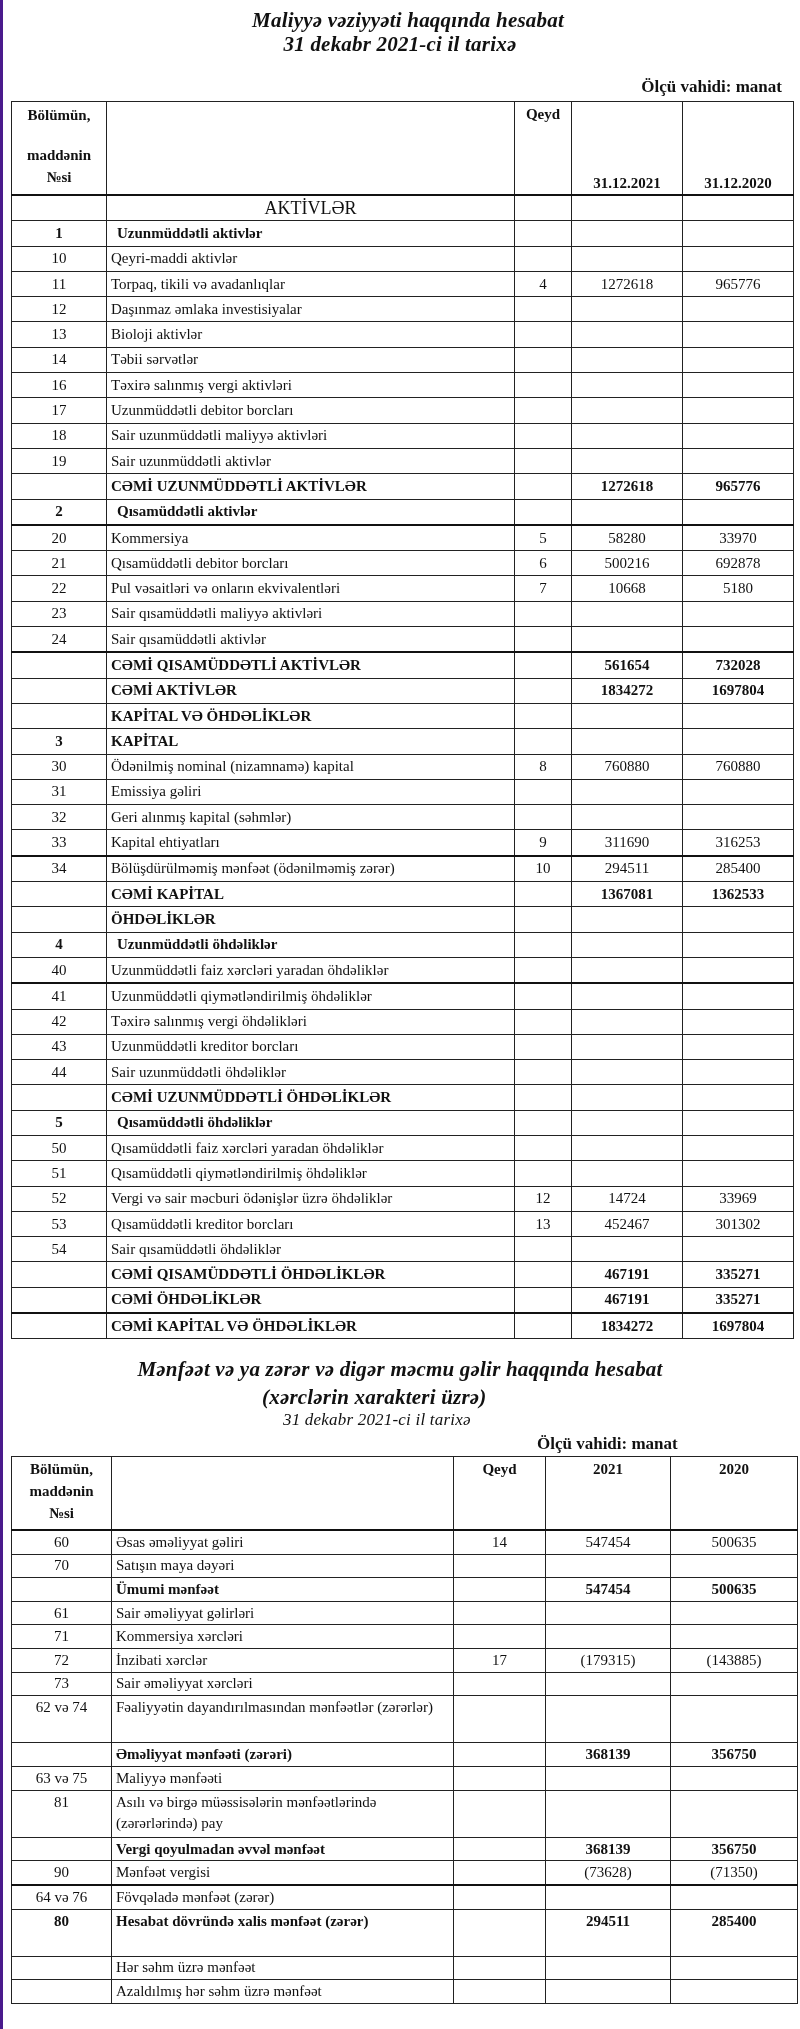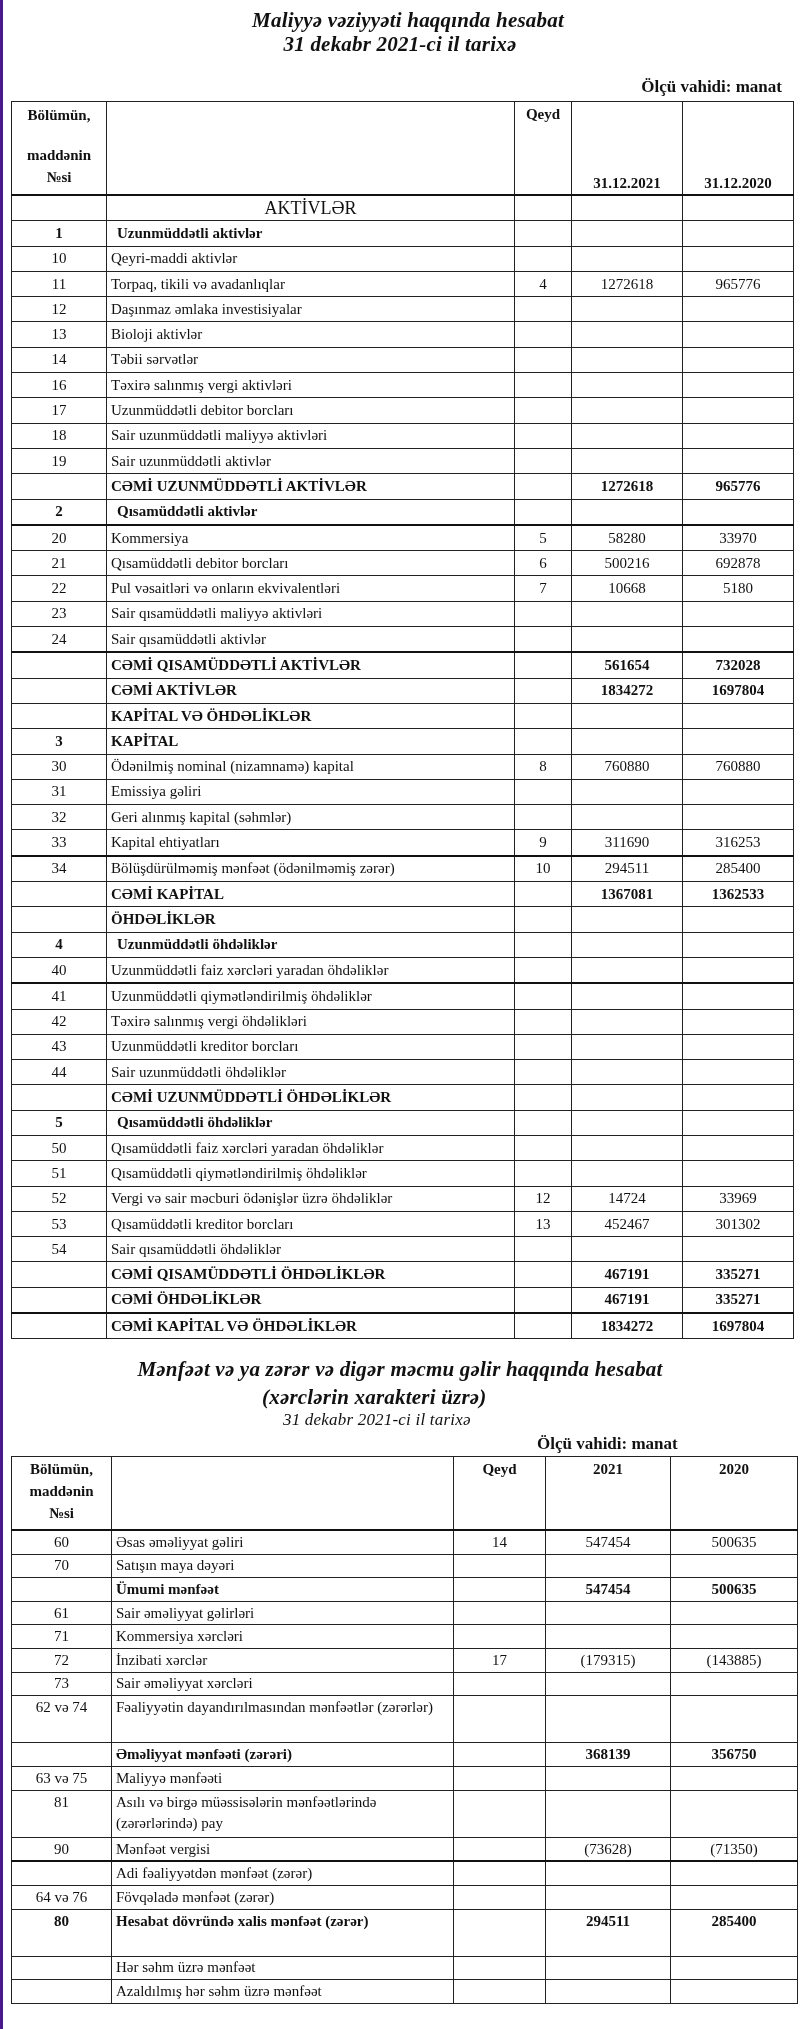--- a/index.html
+++ b/index.html
@@ -472,33 +472,33 @@
         <td class="num"></td>
         <td class="num"></td>
       </tr>
       <tr class="row dbl">
         <td class="code wrap">81</td>
         <td class="lbl wrap">Asılı və birgə müəssisələrin mənfəətlərində (zərərlərində) pay</td>
         <td class="num wrap"></td>
         <td class="num wrap"></td>
         <td class="num wrap"></td>
       </tr>
+      <tr class="row bold">
+        <td class="code"></td>
+        <td class="lbl">Vergi qoyulmadan əvvəl mənfəət</td>
+        <td class="num"></td>
+        <td class="num">368139</td>
+        <td class="num">356750</td>
+      </tr>
       <tr class="row thick">
         <td class="code">90</td>
         <td class="lbl">Mənfəət vergisi</td>
         <td class="num"></td>
         <td class="num">(73628)</td>
         <td class="num">(71350)</td>
-      </tr>
-      <tr class="row">
-        <td class="code"></td>
-        <td class="lbl">Adi fəaliyyətdən mənfəət (zərər)</td>
-        <td class="num"></td>
-        <td class="num"></td>
-        <td class="num"></td>
       </tr>
       <tr class="row">
         <td class="code">64 və 76</td>
         <td class="lbl">Fövqəladə mənfəət (zərər)</td>
         <td class="num"></td>
         <td class="num"></td>
         <td class="num"></td>
       </tr>
       <tr class="row bold dbl">
         <td class="code wrap">80</td>

